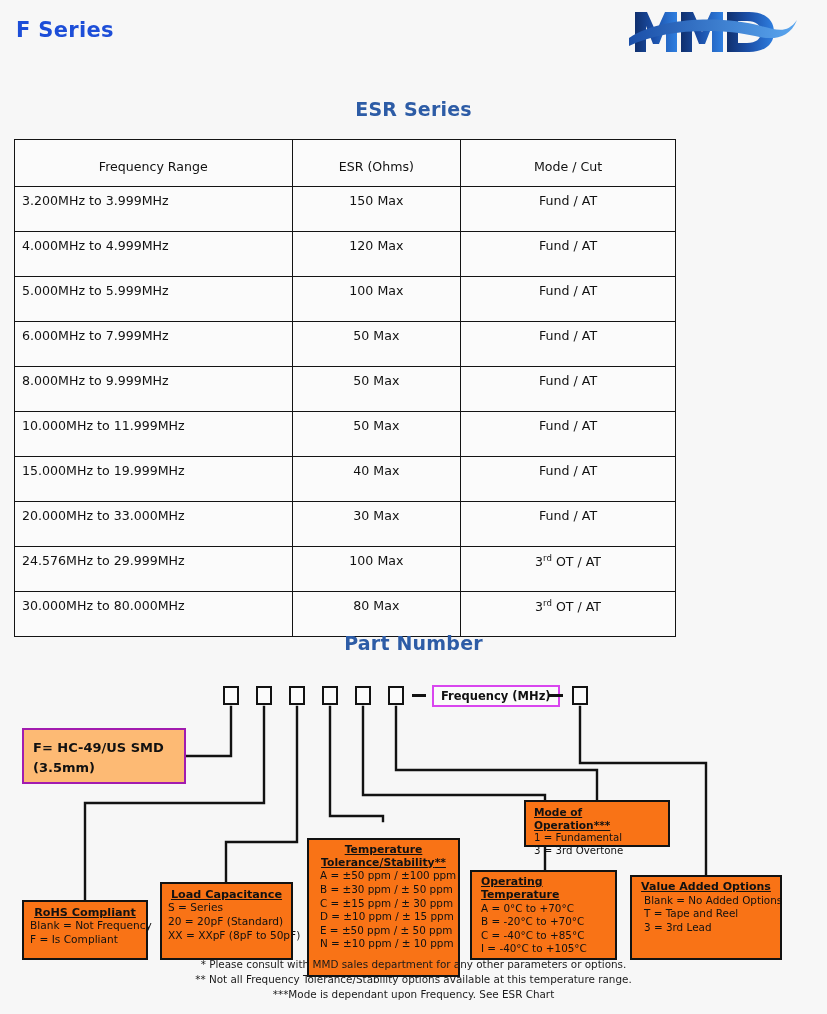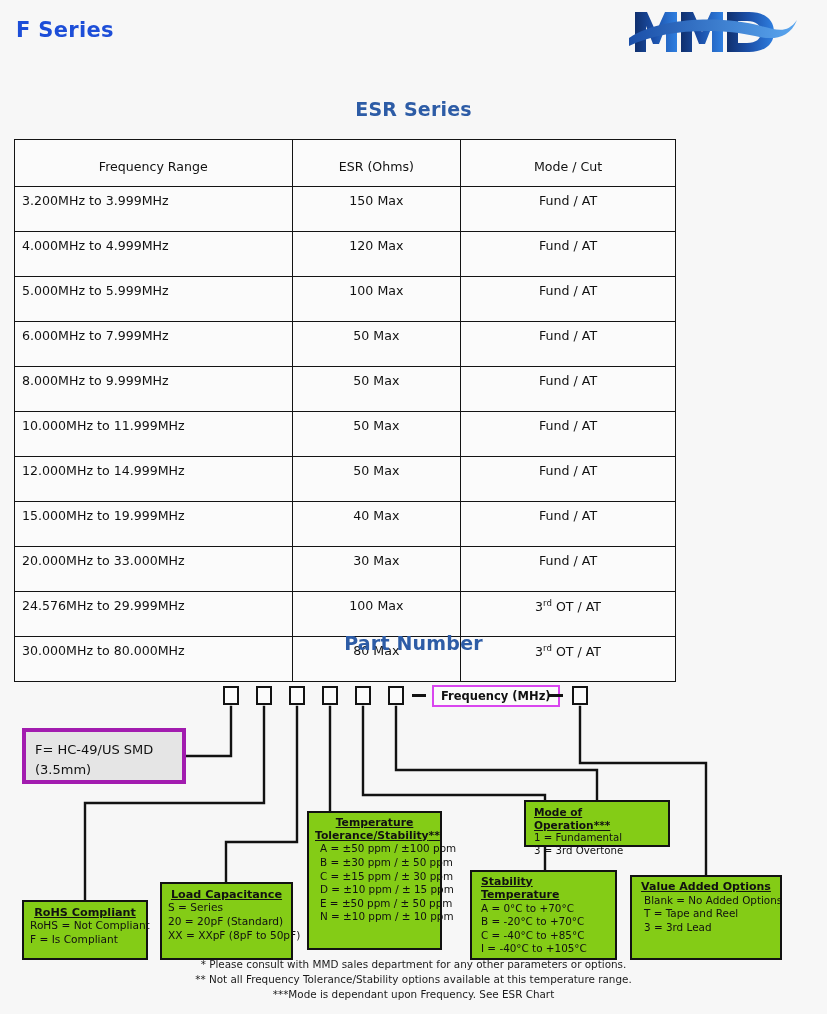--- a/index.html
+++ b/index.html
@@ -52,56 +52,57 @@
   #esr-table col.c2{width:25.5%;}
   #esr-table col.c3{width:32.5%;}
   sup{font-size:.68em;vertical-align:super;}
   
   #pn-diagram{
     position:absolute;left:0;top:660px;width:827px;height:354px;
   }
   #pn-svg{position:absolute;left:0;top:0;}
   .pn-box{
     position:absolute;
-    background:#e5e5e5;
-    border:4px solid #a21caf;
+    background:#fdba74;
+    border:2px solid #a21caf;
     box-sizing:border-box;
+    font-weight:bold;
   }
   .slot{
     position:absolute;width:16px;height:19px;
     border:2px solid #121212;background:#fbfbfb;box-sizing:border-box;
   }
   .dash{
     position:absolute;width:14px;height:2.5px;background:#121212;
   }
   .freq-box{
     position:absolute;
     border:2px solid #d946ef;background:#fbfbfb;box-sizing:border-box;
     font-size:11.5px;font-weight:bold;
     padding:2px 7px;white-space:nowrap;
   }
   .legend{
-    position:absolute;background:#84cc16;
+    position:absolute;background:#f97316;
     border:2px solid #121212;box-sizing:border-box;
     padding:4px 6px 5px 6px;
   }
   .legend .lt{
     display:block;text-align:center;font-weight:bold;
     text-decoration:underline;line-height:1.18;
   }
   .legend .lt .stars{text-decoration:none;}
   .legend .li{display:block;line-height:1.30;white-space:nowrap;}
   
   #box-f{left:22px;top:68px;width:164px;height:56px;padding:7px 0 0 9px;}
   #box-f .li{font-size:13px;line-height:1.42;}
   #box-rohs{left:22px;top:240px;width:126px;height:60px;font-size:10.6px;}
   #box-rohs .lt{font-size:11.2px;}
   #box-load{left:160px;top:222px;width:133px;height:78px;font-size:10.6px;}
   #box-load .lt{font-size:11.2px;}
-  #box-temp{left:307px;top:151px;width:135px;height:139px;font-size:10.4px;}
+  #box-temp{left:307px;top:178px;width:153px;height:139px;font-size:10.4px;}
   #box-temp .lt{font-size:10.8px;}
   #box-temp .li{text-align:left;padding-left:5px;}
   #box-op{left:470px;top:210px;width:147px;height:90px;font-size:10.4px;}
   #box-op .lt{font-size:10.9px;text-align:left;padding-left:3px;}
   #box-op .li{text-align:left;padding-left:3px;}
   #box-mode{left:524px;top:140px;width:146px;height:47px;font-size:10.2px;}
   #box-mode .lt{font-size:10.6px;text-align:left;padding-left:2px;}
   #box-mode .li{text-align:left;padding-left:2px;}
   #box-vao{left:630px;top:215px;width:152px;height:85px;font-size:10.4px;}
   #box-vao .lt{font-size:11px;}
@@ -178,25 +179,20 @@
         <td class="freq">8.000MHz to 9.999MHz</td>
         <td class="esr">50 Max</td>
         <td class="mode">Fund / AT</td>
       </tr>
       <tr>
         <td class="freq">10.000MHz to 11.999MHz</td>
         <td class="esr">50 Max</td>
         <td class="mode">Fund / AT</td>
       </tr>
       <tr>
-        <td class="freq">12.000MHz to 14.999MHz</td>
-        <td class="esr">50 Max</td>
-        <td class="mode">Fund / AT</td>
-      </tr>
-      <tr>
         <td class="freq">15.000MHz to 19.999MHz</td>
         <td class="esr">40 Max</td>
         <td class="mode">Fund / AT</td>
       </tr>
       <tr>
         <td class="freq">20.000MHz to 33.000MHz</td>
         <td class="esr">30 Max</td>
         <td class="mode">Fund / AT</td>
       </tr>
       <tr>
@@ -246,21 +242,21 @@
   <div class="dash" style="left:549px;top:34px;"></div>
   <div class="slot" style="left:572px;top:26px;"></div>
 
   <div class="pn-box" id="box-f">
     <span class="li">F= HC-49/US SMD</span>
     <span class="li">(3.5mm)</span>
   </div>
 
   <div class="legend" id="box-rohs">
     <span class="lt">RoHS Compliant</span>
-    <span class="li">RoHS = Not Compliant</span>
+    <span class="li">Blank = Not Frequency</span>
     <span class="li">F = Is Compliant</span>
   </div>
 
   <div class="legend" id="box-load">
     <span class="lt">Load Capacitance</span>
     <span class="li">S = Series</span>
     <span class="li">20 = 20pF (Standard)</span>
     <span class="li">XX = XXpF (8pF to 50pF)</span>
   </div>
 
@@ -269,21 +265,21 @@
     <span class="lt"><span>Tolerance/Stability</span><span class="stars">**</span></span>
     <span class="li">A = ±50 ppm / ±100 ppm</span>
     <span class="li">B = ±30 ppm / ±  50 ppm</span>
     <span class="li">C = ±15 ppm / ±  30 ppm</span>
     <span class="li">D = ±10 ppm / ±  15 ppm</span>
     <span class="li">E = ±50 ppm / ±  50 ppm</span>
     <span class="li">N = ±10 ppm / ±  10 ppm</span>
   </div>
 
   <div class="legend" id="box-op">
-    <span class="lt">Stability Temperature</span>
+    <span class="lt">Operating Temperature</span>
     <span class="li">A =    0°C to +70°C</span>
     <span class="li">B = -20°C to +70°C</span>
     <span class="li">C = -40°C to +85°C</span>
     <span class="li">I  = -40°C to +105°C</span>
   </div>
 
   <div class="legend" id="box-mode">
     <span class="lt"><span>Mode of Operation</span><span class="stars">***</span></span>
     <span class="li">1 = Fundamental</span>
     <span class="li">3 = 3rd Overtone</span>

